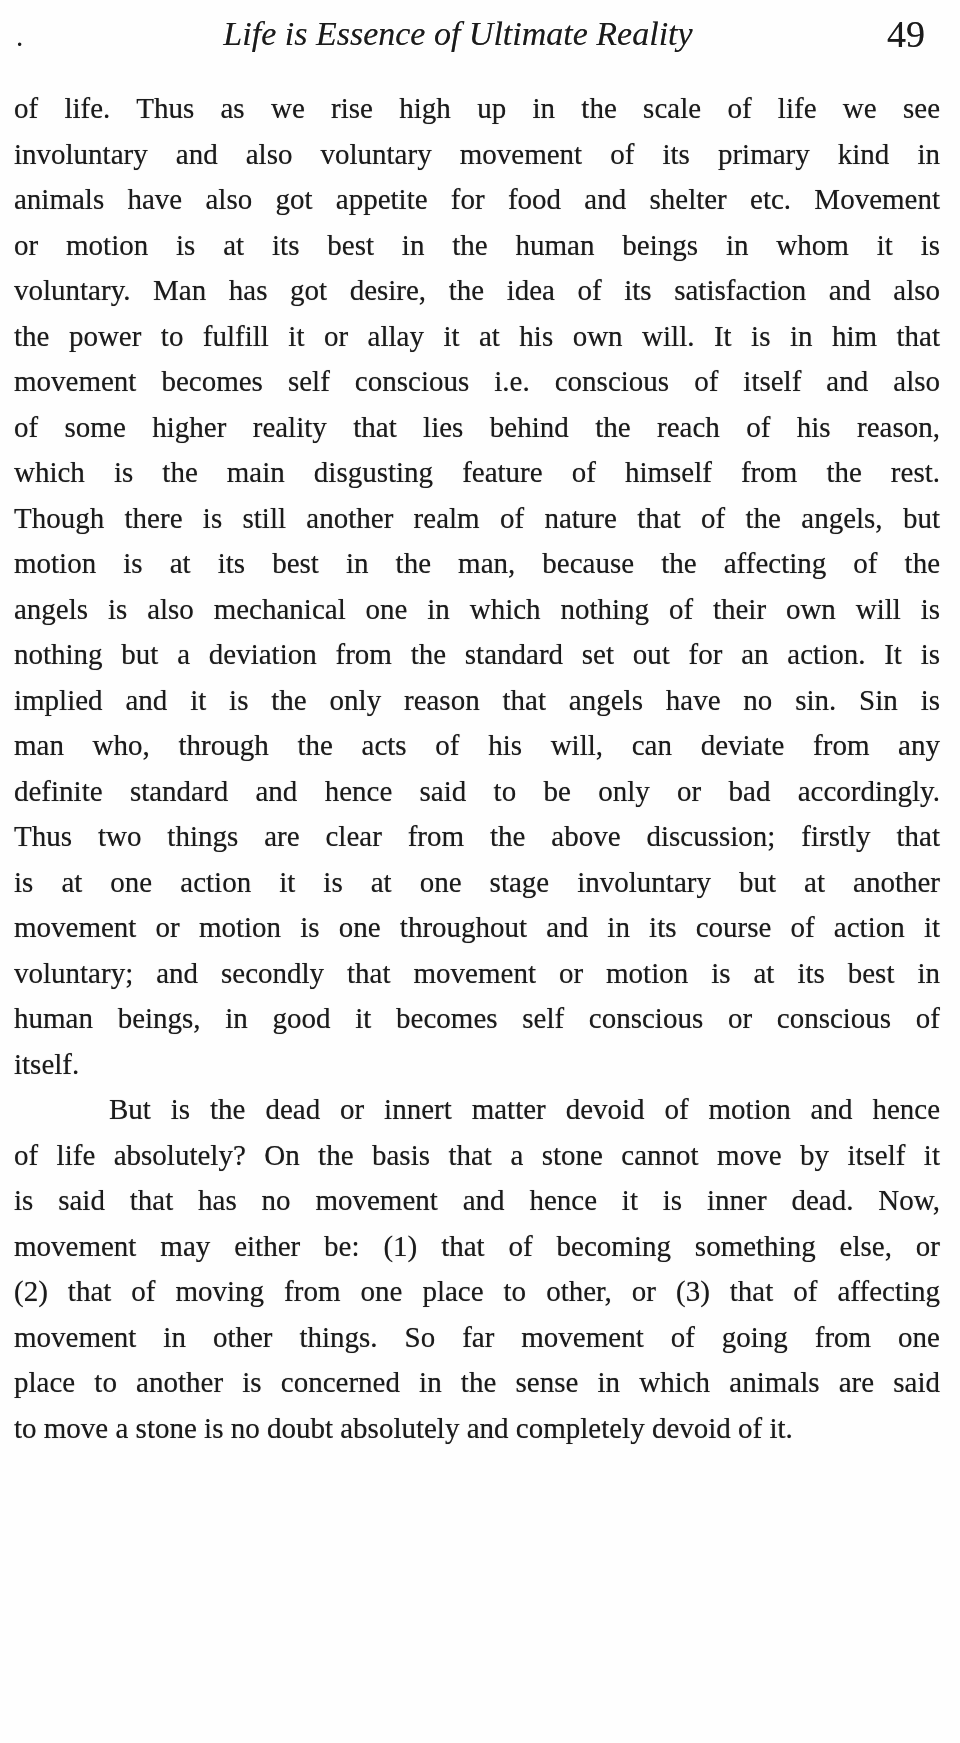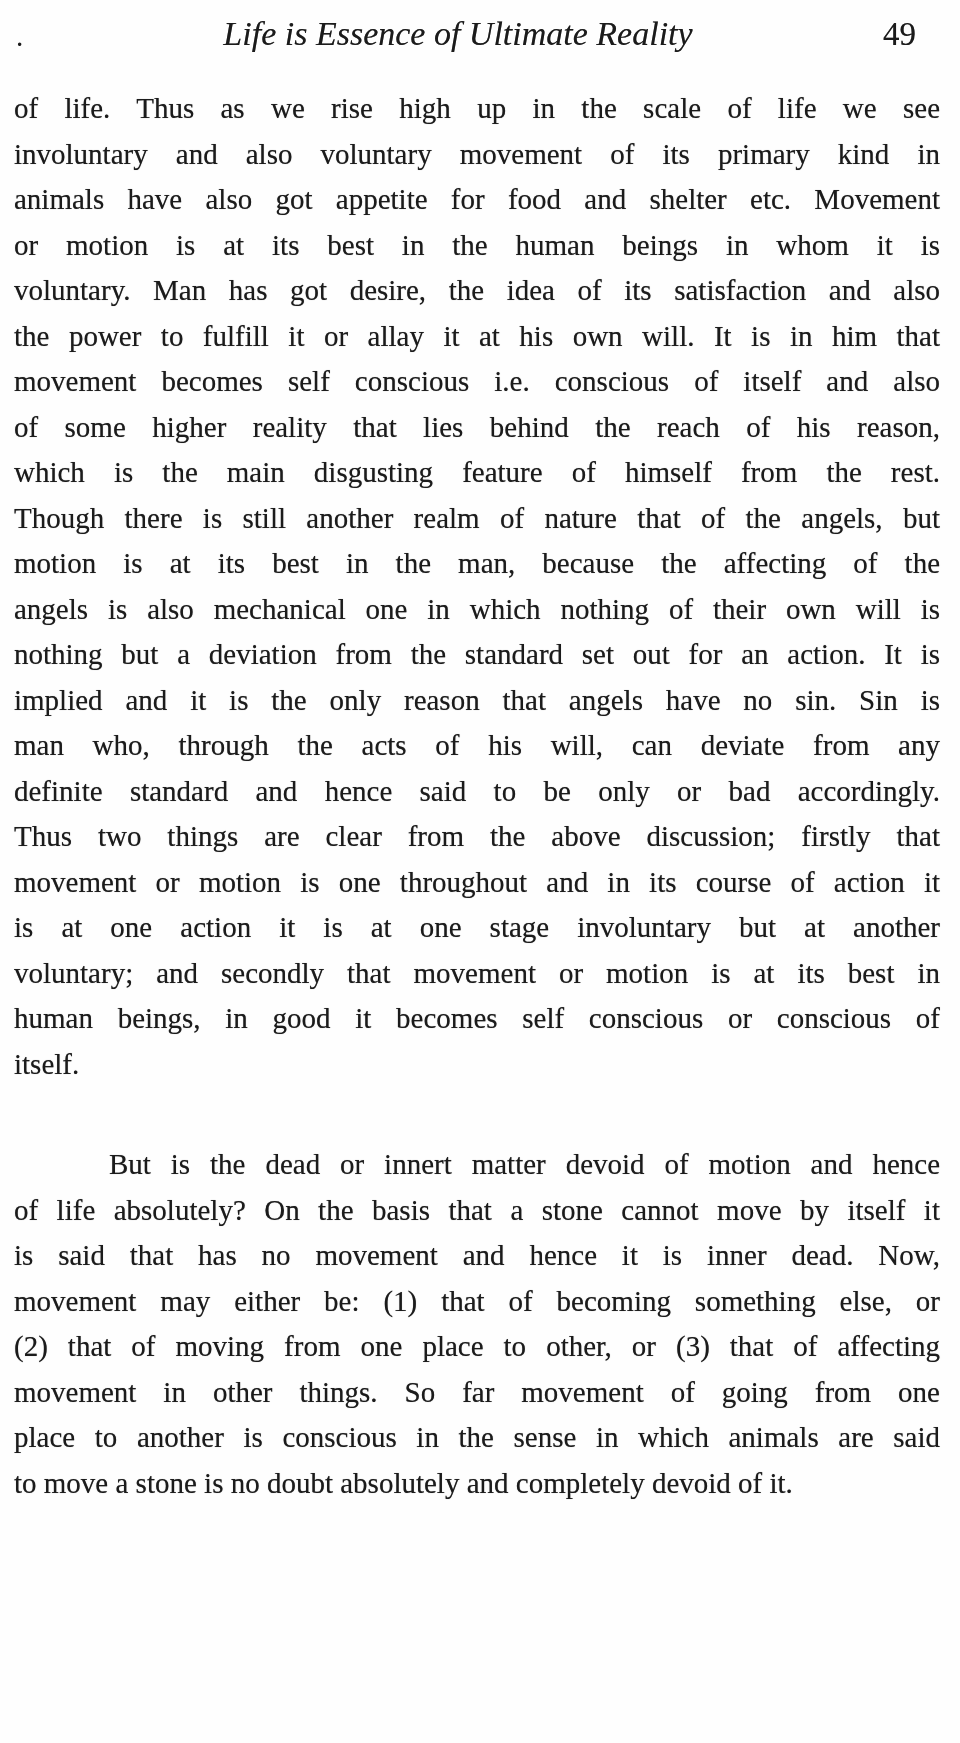--- a/index.html
+++ b/index.html
@@ -37,37 +37,37 @@
     top: 0;
     text-align: center;
     transform: translateX(-22px);
     font-style: italic;
     font-size: 34px;
     line-height: 44px;
     text-shadow: 0 0 0.6px rgba(0,0,0,0.5);
   }
   .page-number {
     position: absolute;
-    right: 44px;
+    right: 35px;
     top: 2px;
-    font-size: 33px;
+    font-size: 38px;
     line-height: 40px;
     text-shadow: 0 0 0.6px rgba(0,0,0,0.5);
   }
   .page-body {
     position: absolute;
     top: 86px;
     left: 14px;
     width: 926px;
     font-size: 29px;
     line-height: 45.5px;
     text-shadow: 0 0 0.7px rgba(0,0,0,0.55);
   }
   .para { margin: 0; }
-  .para + .para { margin-top: 55px; }
+  .para + .para { }
   .line {
     text-align: justify;
     text-align-last: justify;
     white-space: normal;
   }
   .line.last {
     text-align-last: left;
   }
   .indent-first .line:first-child {
     text-indent: 95px;
@@ -94,30 +94,30 @@
         <div class="line">of some higher reality that lies behind the reach of his reason,</div>
         <div class="line">which is the main disgusting feature of himself from the rest.</div>
         <div class="line">Though there is still another realm of nature that of the angels, but</div>
         <div class="line">motion is at its best in the man, because the affecting of the</div>
         <div class="line">angels is also mechanical one in which nothing of their own will is</div>
         <div class="line">nothing but a deviation from the standard set out for an action. It is</div>
         <div class="line">implied and it is the only reason that angels have no sin. Sin is</div>
         <div class="line">man who, through the acts of his will, can deviate from any</div>
         <div class="line">definite standard and hence said to be only or bad accordingly.</div>
         <div class="line">Thus two things are clear from the above discussion; firstly that</div>
+        <div class="line">is at one action it is at one stage involuntary but at another</div>
         <div class="line">movement or motion is one throughout and in its course of action it</div>
-        <div class="line">is at one action it is at one stage involuntary but at another</div>
         <div class="line">voluntary; and secondly that movement or motion is at its best in</div>
         <div class="line">human beings, in good it becomes self conscious or conscious of</div>
         <div class="line last">itself.</div>
       </div>
       <div class="para indent-first">
         <div class="line">But is the dead or innert matter devoid of motion and hence</div>
         <div class="line">of life absolutely? On the basis that a stone cannot move by itself it</div>
         <div class="line">is said that has no movement and hence it is inner dead. Now,</div>
         <div class="line">movement may either be: (1) that of becoming something else, or</div>
         <div class="line">(2) that of moving from one place to other, or (3) that of affecting</div>
         <div class="line">movement in other things. So far movement of going from one</div>
-        <div class="line">place to another is conscious in the sense in which animals are said</div>
+        <div class="line">place to another is concerned in the sense in which animals are said</div>
         <div class="line last">to move a stone is no doubt absolutely and completely devoid of it.</div>
       </div>
     </div>
 </div>
 
 </body></html>

